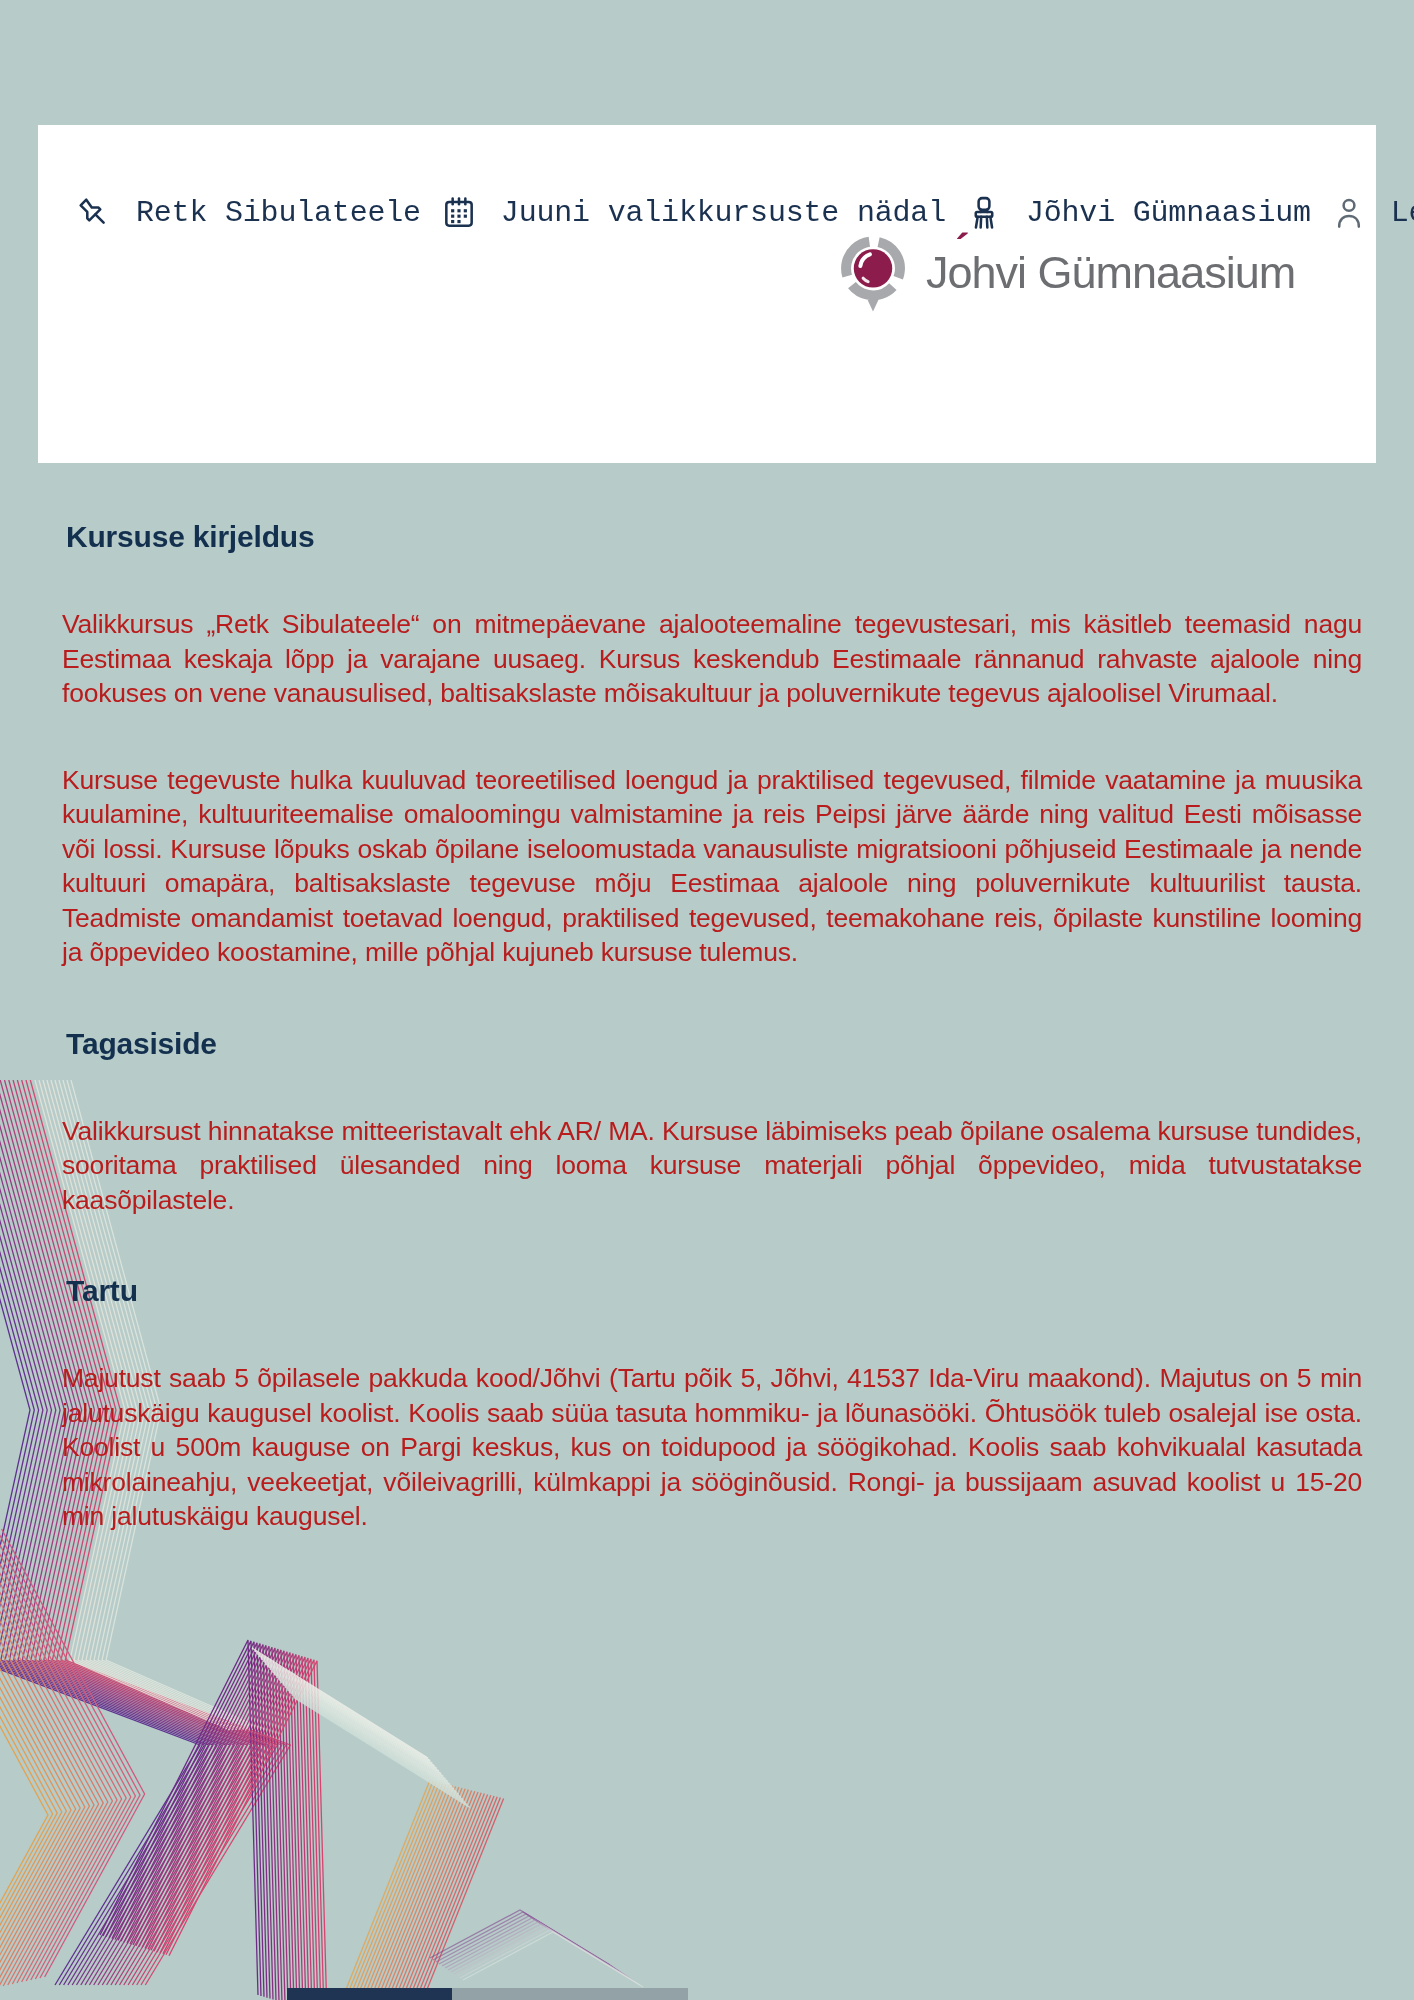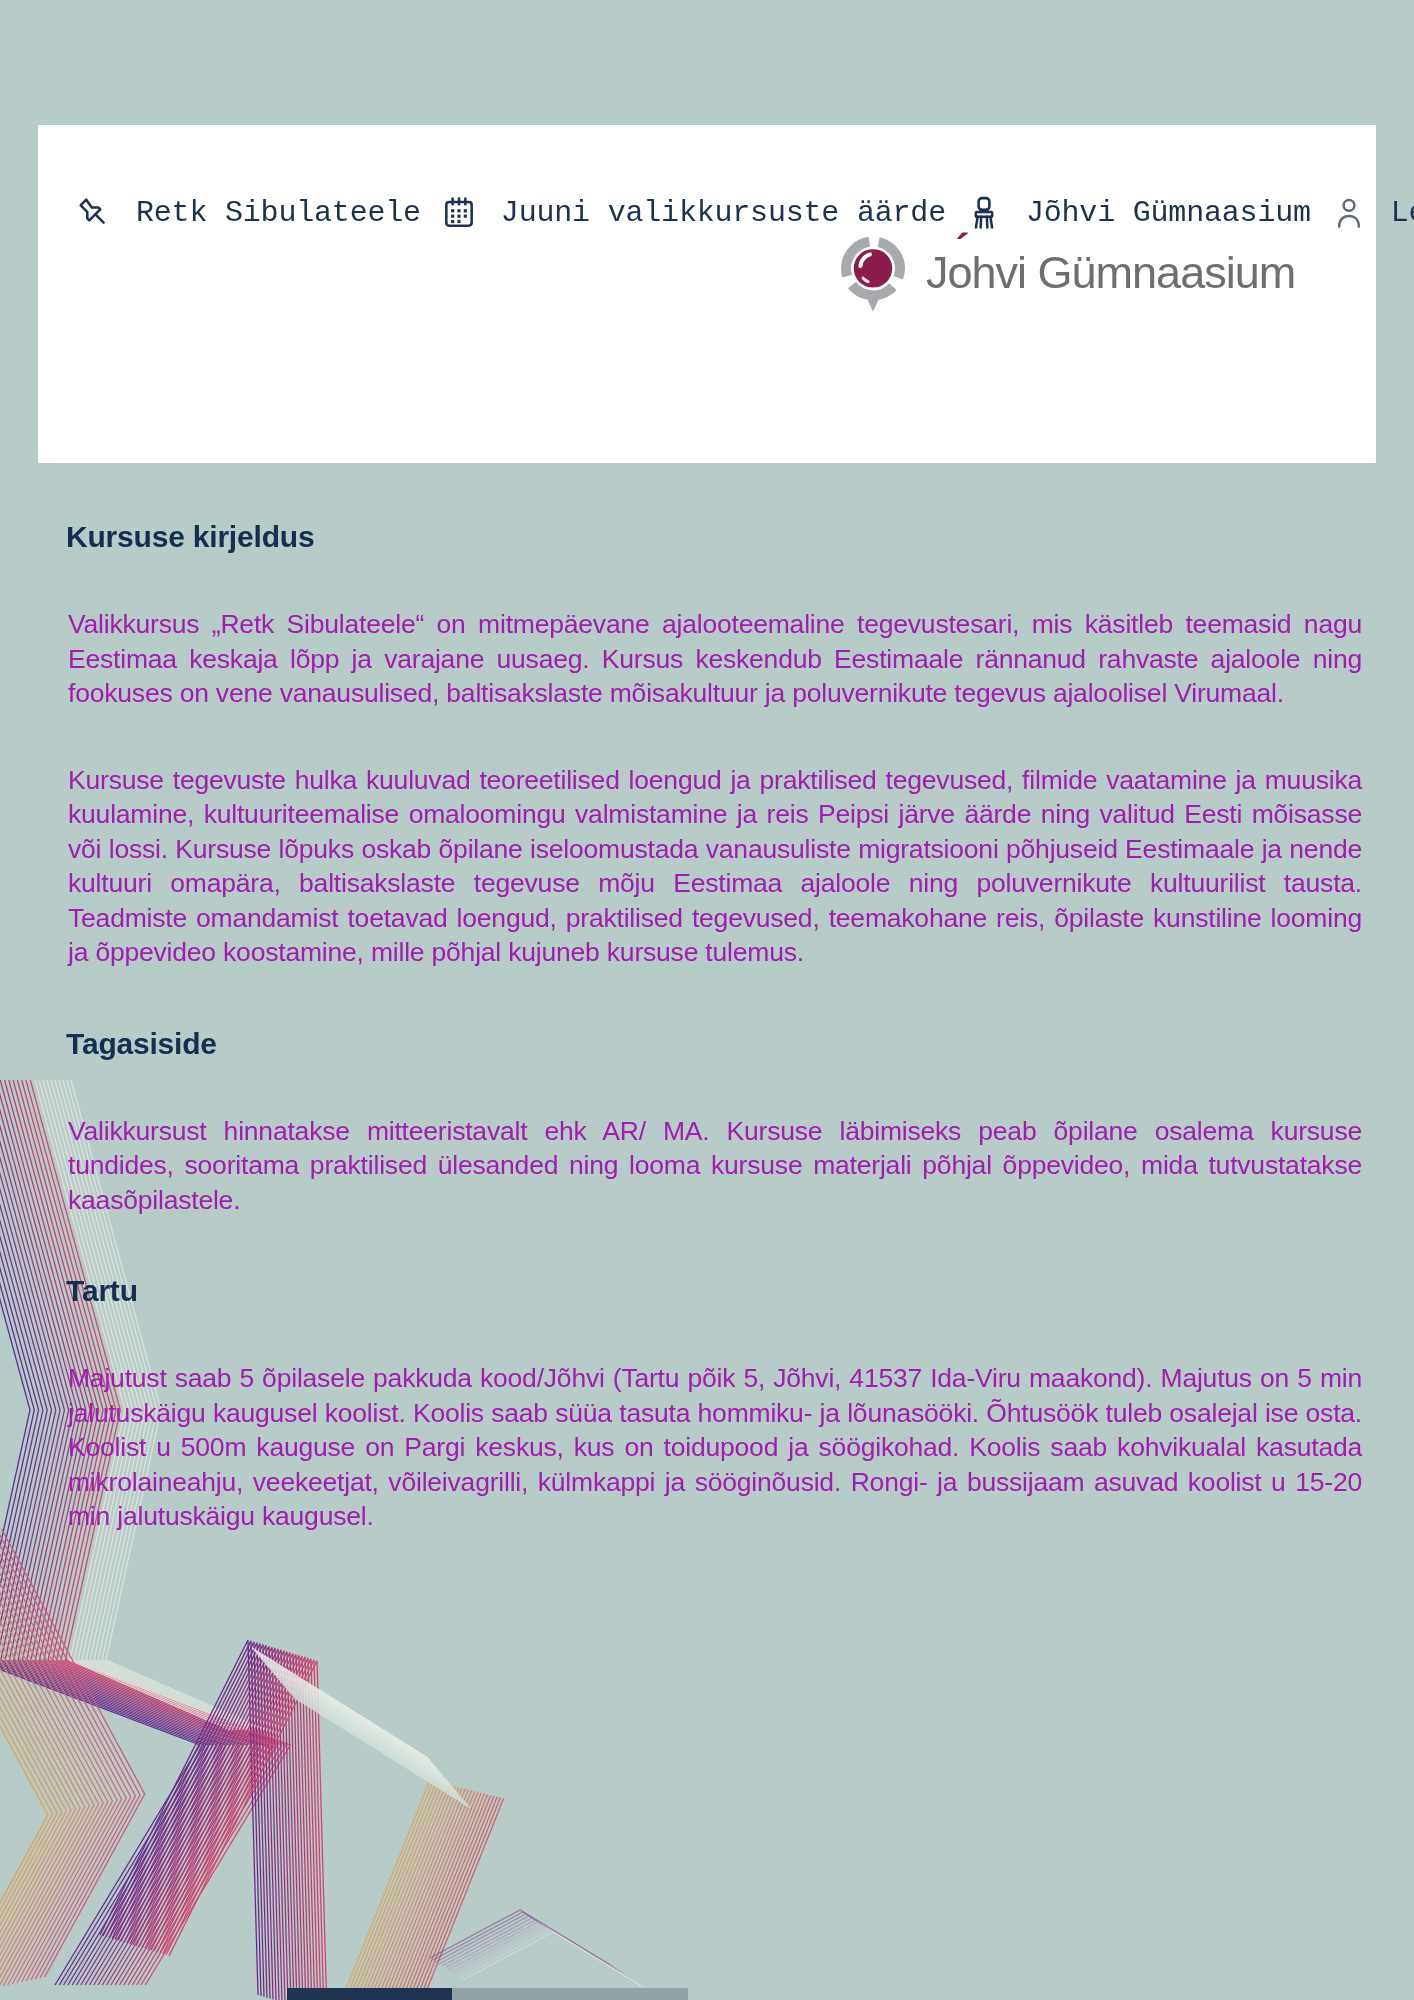--- a/index.html
+++ b/index.html
@@ -31,21 +31,21 @@
     font-size:0.95em;font-weight:bold;
   }
   .content{
     position:absolute;left:50px;top:463px;width:1312px;z-index:2;
   }
   .section h2{
     margin:56px 0 0 16px;font-size:30px;line-height:36px;font-weight:bold;
     color:#14304f;letter-spacing:-0.2px;
   }
   .section p{
-    margin:52px 0 0 18px;font-size:26.5px;line-height:34.5px;color:#a21caf;
+    margin:52px 0 0 12px;font-size:26.5px;line-height:34.5px;color:#b91c1c;
     text-align:justify;letter-spacing:-0.2px;
   }
   #decor{
     position:absolute;left:0;top:1080px;width:700px;height:920px;z-index:1;
     pointer-events:none;
   }
   .bar{position:absolute;height:12px;top:1988px;z-index:1;}
   .bar-dark{left:287px;width:165px;background:#1e3452;}
   .bar-gray{left:452px;width:236px;background:#93a2a6;}
 </style>
@@ -79,21 +79,21 @@
               <rect x="11" y="9.6" width="2" height="2"></rect>
               <rect x="15" y="9.6" width="2" height="2"></rect>
             <rect x="7" y="13" width="2" height="2"></rect>
               <rect x="11" y="13" width="2" height="2"></rect>
               <rect x="15" y="13" width="2" height="2"></rect>
             <rect x="7" y="16.4" width="2" height="2"></rect>
               <rect x="11" y="16.4" width="2" height="2"></rect>
           </g>
         </svg>
       </span>
-      <span class="row-label">Juuni valikkursuste äärde</span>
+      <span class="row-label">Juuni valikkursuste nädal</span>
     </div>
 
     <div class="row">
       <span class="icon">
         <svg viewBox="0 0 24 24" fill="none" stroke="#1b3150" stroke-width="1.6" stroke-linejoin="round" stroke-linecap="round">
           <rect x="8.6" y="2.6" width="6.8" height="7.4" rx="2.2"></rect>
           <line x1="10" y1="10" x2="10" y2="11.4"></line>
           <line x1="14" y1="10" x2="14" y2="11.4"></line>
           <rect x="6.8" y="11.4" width="10.4" height="3" rx="0.8"></rect>
           <line x1="8" y1="14.4" x2="6.9" y2="21.2"></line>

